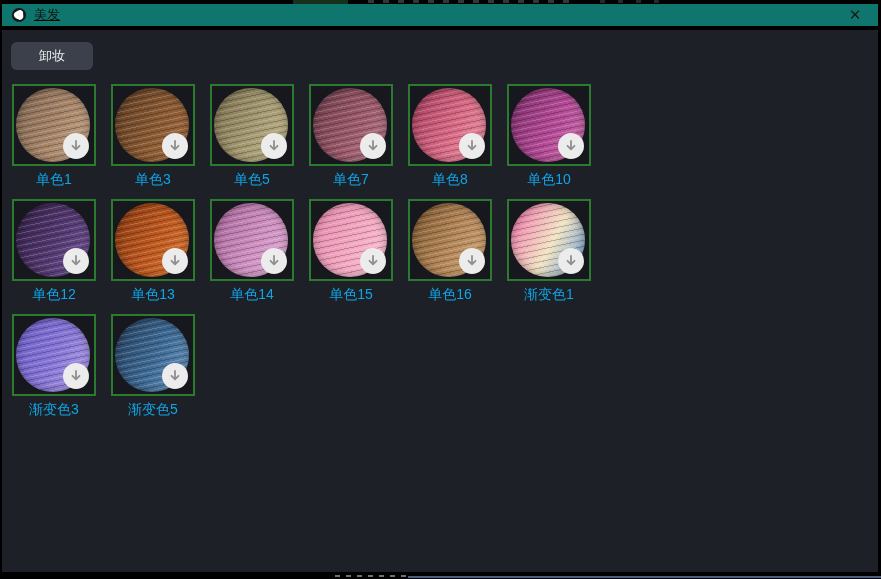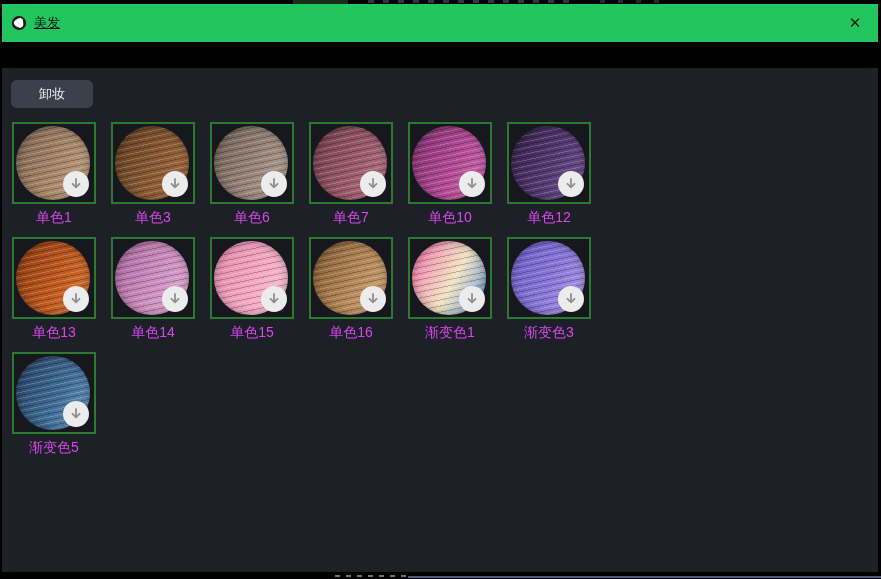--- a/index.html
+++ b/index.html
@@ -6,40 +6,40 @@
   .frame{position:relative;width:881px;height:579px;background:#000;overflow:hidden;
          font-family:"Liberation Sans","DejaVu Sans",sans-serif;}
   
   .top-strip{position:absolute;top:0;left:0;right:0;height:4px;background:#000;}
   .top-art-green{position:absolute;top:0;left:293px;width:55px;height:4px;background:#15301b;}
   .top-art-dashes{position:absolute;top:0;left:368px;width:210px;height:3px;
       background:repeating-linear-gradient(90deg,#3a4048 0 6px,rgba(0,0,0,0) 6px 15px);opacity:.85;}
   .top-art-dashes2{position:absolute;top:0;left:600px;width:70px;height:3px;
       background:repeating-linear-gradient(90deg,#343a44 0 5px,rgba(0,0,0,0) 5px 18px);opacity:.7;}
   
-  .titlebar{position:absolute;top:4px;left:2px;right:3px;height:38px;background:#22c55e;
+  .titlebar{position:absolute;top:4px;left:2px;right:3px;height:22px;background:#0f766e;
             display:flex;align-items:center;text-decoration:underline;}
   .titlebar .logo{margin-left:9px;width:16px;height:16px;flex:0 0 auto;}
   .titlebar .title{margin-left:7px;font-size:13px;color:#111;}
   .close-btn{position:absolute;right:12px;top:50%;transform:translateY(-50%);
              width:22px;height:22px;display:flex;align-items:center;justify-content:center;
              font-size:15px;color:#1a1a1a;cursor:pointer;}
   
-  .body{position:absolute;top:30px;left:2px;right:3px;bottom:7px;background:#1d2127;overflow:hidden;margin-top:38px;}
+  .body{position:absolute;top:30px;left:2px;right:3px;bottom:7px;background:#1d2127;overflow:hidden;}
   .btn-remove{position:absolute;top:12px;left:9px;width:82px;height:28px;background:#3b404a;
               border:none;border-radius:6px;color:#eceef0;font-size:13px;
               font-family:inherit;cursor:pointer;}
   .grid{position:absolute;top:54px;left:10px;width:605px;display:flex;flex-wrap:wrap;}
   .cell{width:84px;margin:0 15px 10px 0;}
   .tile{position:relative;width:80px;height:78px;border:2px solid #2b7a2f;background:#16181d;}
   .hair{position:absolute;left:2px;top:2px;width:74px;height:74px;border-radius:50%;
         box-shadow:inset 0 0 10px rgba(0,0,0,.35);}
   .badge{position:absolute;right:5px;bottom:5px;width:26px;height:26px;border-radius:50%;
          background:#ececec;display:flex;align-items:center;justify-content:center;cursor:pointer;}
-  .label{margin-top:5px;height:18px;text-align:center;font-size:14px;color:#d946ef;}
+  .label{margin-top:5px;height:18px;text-align:center;font-size:14px;color:#0ea5e9;}
   
   .bottom-strip{position:absolute;bottom:0;left:0;right:0;height:7px;background:#000;}
   .bot-art-blue{position:absolute;bottom:1px;left:408px;right:0;height:2px;background:#4b5c82;}
   .bot-art-dashes{position:absolute;bottom:2px;left:335px;width:72px;height:2px;
       background:repeating-linear-gradient(90deg,#8a8f96 0 5px,rgba(0,0,0,0) 5px 11px);opacity:.8;}
 </style>
 </head>
 <body>
 
 <div class="frame">
@@ -85,45 +85,56 @@
       <div class="badge">
         <svg width="14" height="14" viewBox="0 0 14 14">
           <path d="M7 2v8M3.5 6.8L7 10.3l3.5-3.5" stroke="#8f8f8f" stroke-width="1.8" fill="none" stroke-linecap="round" stroke-linejoin="round"></path>
         </svg>
       </div>
     </div>
     <div class="label">单色3</div>
   </div>
 
 
-
-  <div class="cell">
-    <div class="tile">
-      <div class="hair" style="background: repeating-linear-gradient(168deg, rgba(255, 255, 255, 0.18) 0px, rgba(255, 255, 255, 0.18) 1px, rgba(255, 255, 255, 0) 1px, rgba(255, 255, 255, 0) 3px, rgba(0, 0, 0, 0.22) 3px, rgba(0, 0, 0, 0.22) 4px, rgba(0, 0, 0, 0) 4px, rgba(0, 0, 0, 0) 6px), linear-gradient(118deg, rgb(110, 93, 80), rgb(151, 133, 122) 55%, rgb(184, 166, 152));"></div>
-      <div class="badge">
-        <svg width="14" height="14" viewBox="0 0 14 14">
-          <path d="M7 2v8M3.5 6.8L7 10.3l3.5-3.5" stroke="#8f8f8f" stroke-width="1.8" fill="none" stroke-linecap="round" stroke-linejoin="round"></path>
-        </svg>
-      </div>
-    </div>
-    <div class="label">单色6</div>
-  </div>
+  <div class="cell">
+    <div class="tile">
+      <div class="hair" style="background: repeating-linear-gradient(168deg, rgba(255, 255, 255, 0.18) 0px, rgba(255, 255, 255, 0.18) 1px, rgba(255, 255, 255, 0) 1px, rgba(255, 255, 255, 0) 3px, rgba(0, 0, 0, 0.22) 3px, rgba(0, 0, 0, 0.22) 4px, rgba(0, 0, 0, 0) 4px, rgba(0, 0, 0, 0) 6px), linear-gradient(118deg, rgb(122, 110, 78), rgb(165, 154, 114) 55%, rgb(192, 180, 140));"></div>
+      <div class="badge">
+        <svg width="14" height="14" viewBox="0 0 14 14">
+          <path d="M7 2v8M3.5 6.8L7 10.3l3.5-3.5" stroke="#8f8f8f" stroke-width="1.8" fill="none" stroke-linecap="round" stroke-linejoin="round"></path>
+        </svg>
+      </div>
+    </div>
+    <div class="label">单色5</div>
+  </div>
+
 
   <div class="cell">
     <div class="tile">
       <div class="hair" style="background: repeating-linear-gradient(168deg, rgba(255, 255, 255, 0.18) 0px, rgba(255, 255, 255, 0.18) 1px, rgba(255, 255, 255, 0) 1px, rgba(255, 255, 255, 0) 3px, rgba(0, 0, 0, 0.22) 3px, rgba(0, 0, 0, 0.22) 4px, rgba(0, 0, 0, 0) 4px, rgba(0, 0, 0, 0) 6px), linear-gradient(118deg, rgb(110, 61, 74), rgb(155, 90, 107) 55%, rgb(184, 122, 138));"></div>
       <div class="badge">
         <svg width="14" height="14" viewBox="0 0 14 14">
           <path d="M7 2v8M3.5 6.8L7 10.3l3.5-3.5" stroke="#8f8f8f" stroke-width="1.8" fill="none" stroke-linecap="round" stroke-linejoin="round"></path>
         </svg>
       </div>
     </div>
     <div class="label">单色7</div>
   </div>
 
+  <div class="cell">
+    <div class="tile">
+      <div class="hair" style="background: repeating-linear-gradient(168deg, rgba(255, 255, 255, 0.18) 0px, rgba(255, 255, 255, 0.18) 1px, rgba(255, 255, 255, 0) 1px, rgba(255, 255, 255, 0) 3px, rgba(0, 0, 0, 0.22) 3px, rgba(0, 0, 0, 0.22) 4px, rgba(0, 0, 0, 0) 4px, rgba(0, 0, 0, 0) 6px), linear-gradient(118deg, rgb(164, 61, 93), rgb(217, 106, 133) 55%, rgb(235, 147, 168));"></div>
+      <div class="badge">
+        <svg width="14" height="14" viewBox="0 0 14 14">
+          <path d="M7 2v8M3.5 6.8L7 10.3l3.5-3.5" stroke="#8f8f8f" stroke-width="1.8" fill="none" stroke-linecap="round" stroke-linejoin="round"></path>
+        </svg>
+      </div>
+    </div>
+    <div class="label">单色8</div>
+  </div>
 
 
   <div class="cell">
     <div class="tile">
       <div class="hair" style="background: repeating-linear-gradient(168deg, rgba(255, 255, 255, 0.18) 0px, rgba(255, 255, 255, 0.18) 1px, rgba(255, 255, 255, 0) 1px, rgba(255, 255, 255, 0) 3px, rgba(0, 0, 0, 0.22) 3px, rgba(0, 0, 0, 0.22) 4px, rgba(0, 0, 0, 0) 4px, rgba(0, 0, 0, 0) 6px), linear-gradient(118deg, rgb(126, 47, 107), rgb(180, 74, 150) 55%, rgb(204, 114, 176));"></div>
       <div class="badge">
         <svg width="14" height="14" viewBox="0 0 14 14">
           <path d="M7 2v8M3.5 6.8L7 10.3l3.5-3.5" stroke="#8f8f8f" stroke-width="1.8" fill="none" stroke-linecap="round" stroke-linejoin="round"></path>
         </svg>
       </div>

